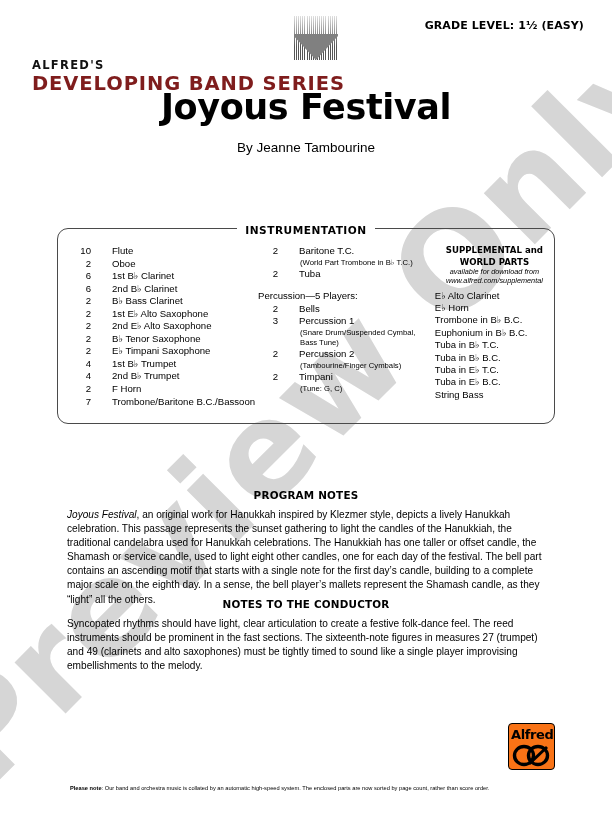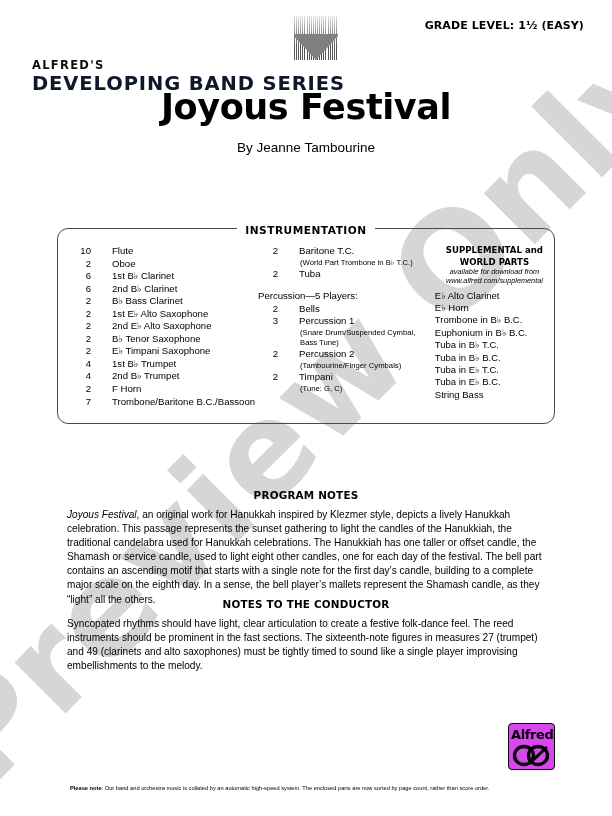--- a/index.html
+++ b/index.html
@@ -100,21 +100,21 @@
     font-weight: bold;
     letter-spacing: 1.3px;
     color: #111;
     margin-bottom: 2px;
   }
   #brand-line2 {
     font-family: "DejaVu Sans", sans-serif;
     font-size: 19.5px;
     font-weight: bold;
     letter-spacing: 0.9px;
-    color: #0f172a;
+    color: #7f1d1d;
   }
   #grade-level {
     position: absolute;
     right: 28px;
     top: 19px;
     font-family: "DejaVu Sans", sans-serif;
     font-size: 11px;
     font-weight: bold;
     letter-spacing: 0.1px;
     color: #000;
@@ -267,21 +267,21 @@
   
   #alfred-logo {
     position: absolute;
     left: 508px;
     top: 723px;
     width: 47px;
     height: 47px;
     border: 1.4px solid #000;
     border-radius: 4px;
     box-sizing: border-box;
-    background: #d946ef;
+    background: #f97316;
     z-index: 10;
     overflow: hidden;
   }
   #alfred-logo .al-word {
     position: absolute;
     left: 2px;
     top: 3px;
     width: 41px;
     text-align: center;
     font-family: "DejaVu Sans", sans-serif;

